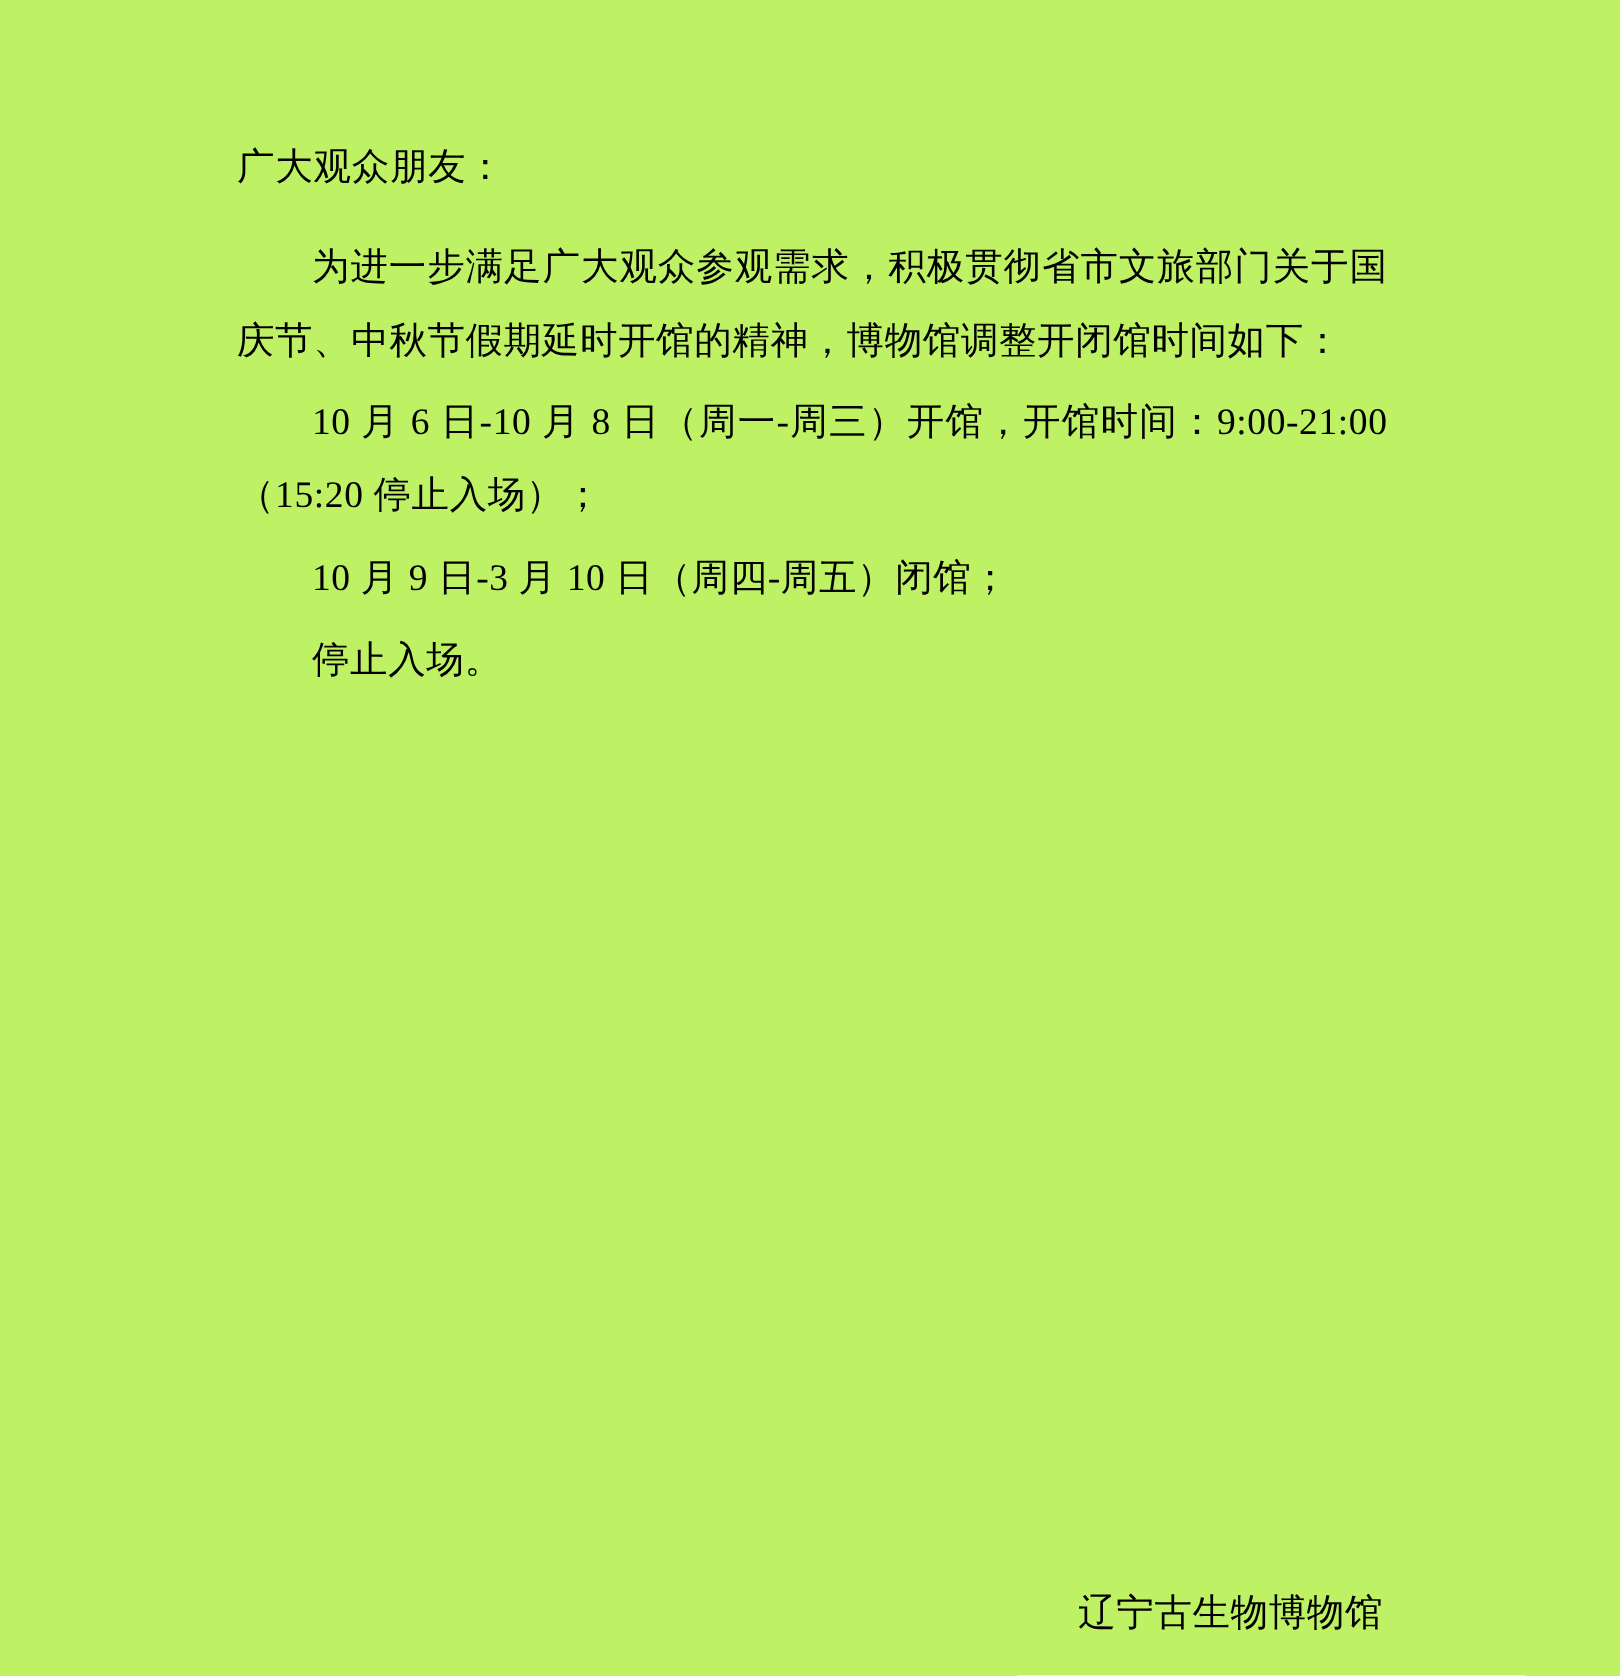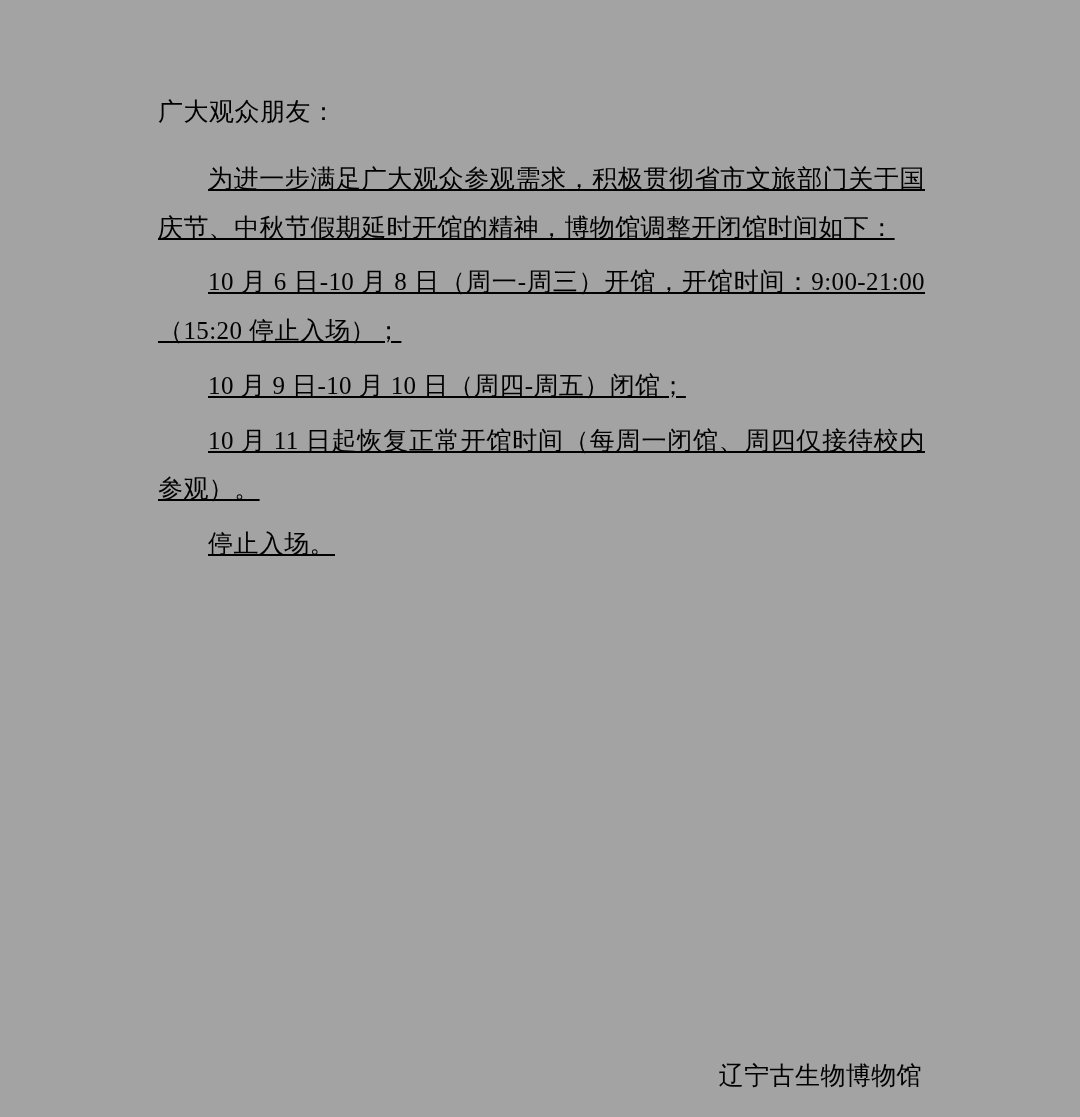--- a/index.html
+++ b/index.html
@@ -12,37 +12,36 @@
     min-height: 1117px;
     font-family: "Liberation Serif", "DejaVu Serif", serif;
     color: #000000;
   }
   .page {
     position: relative;
     width: 1080px;
     min-height: 1117px;
     box-sizing: border-box;
     padding: 95px 155px 20px 158px;
-    background: #a3a3a3;
+    background: #bef264;
   }
   .salutation {
     font-size: 25px;
     line-height: 1.35;
     margin: 0 0 26px 0;
     letter-spacing: 0.5px;
   }
   .para {
     font-size: 25px;
     line-height: 1.95;
     margin: 0 0 6px 0;
     text-indent: 2em;
     text-align: justify;
     text-justify: inter-ideograph;
     letter-spacing: 0.4px;
-    text-decoration: underline;
   }
   .para:last-of-type {
     margin-bottom: 0;
   }
   .signature {
     position: absolute;
     right: 158px;
     bottom: 18px;
     text-align: left;
   }
@@ -61,21 +60,20 @@
 </style>
 </head>
 <body>
 
 <div class="page">
 
   <p class="salutation">广大观众朋友：</p>
 
   <p class="para">为进一步满足广大观众参观需求，积极贯彻省市文旅部门关于国庆节、中秋节假期延时开馆的精神，博物馆调整开闭馆时间如下：</p>
   <p class="para">10 月 6 日-10 月 8 日（周一-周三）开馆，开馆时间：9:00-21:00（15:20 停止入场）；</p>
-  <p class="para">10 月 9 日-10 月 10 日（周四-周五）闭馆；</p>
-  <p class="para">10 月 11 日起恢复正常开馆时间（每周一闭馆、周四仅接待校内参观）。</p>
+  <p class="para">10 月 9 日-3 月 10 日（周四-周五）闭馆；</p>
   <p class="para">停止入场。</p>
 
   <div class="signature">
     <div class="sig-org">辽宁古生物博物馆</div>
   </div>
 
 </div>
 
 </body></html>

